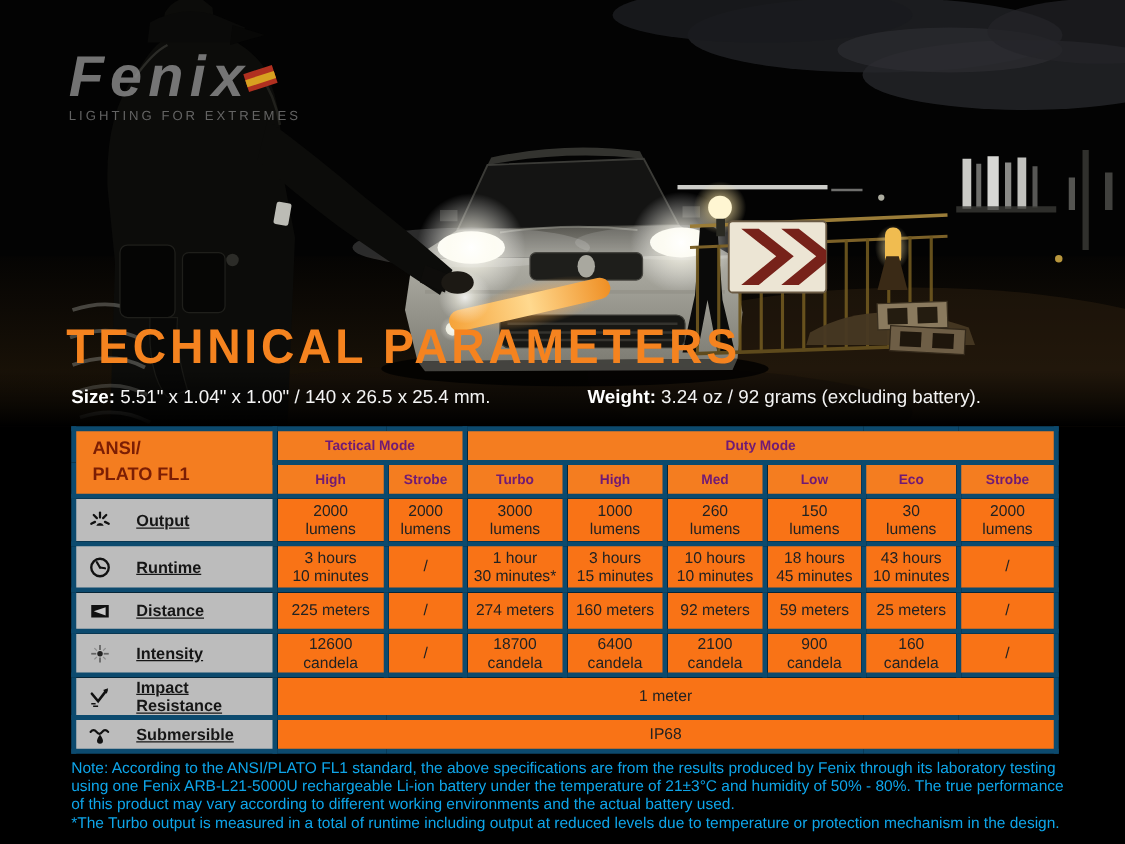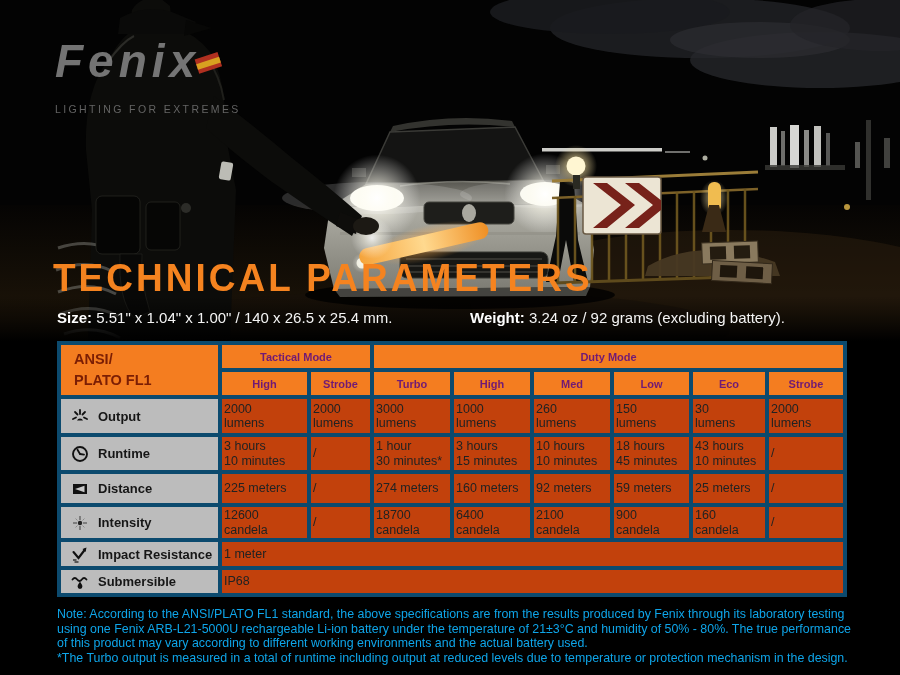--- a/index.html
+++ b/index.html
@@ -6,43 +6,43 @@
   .page{position:relative;width:900px;height:675px;background:#000;overflow:hidden;
         font-family:"Liberation Sans",sans-serif;}
 
   
   .photo{position:absolute;top:0;left:0;width:900px;height:341px;z-index:1;}
   .photo svg{display:block;}
 
   .logo{position:absolute;top:38px;left:55px;z-index:2;opacity:.8;}
   .logo-text{font-size:46px;font-weight:bold;font-style:italic;color:#909090;
              letter-spacing:5px;line-height:1;}
-  .logo-tagline{margin-top:19px;font-size:10.5px;letter-spacing:2.4px;color:#7a7a7a;}
+  .logo-tagline{margin-top:3px;font-size:10.5px;letter-spacing:2.4px;color:#7a7a7a;}
 
   .title{position:absolute;top:256px;left:53px;margin:0;z-index:3;
          font-size:37px;font-weight:bold;color:#f5831f;letter-spacing:3px;
          transform:scaleY(1.05);transform-origin:left top;white-space:nowrap;}
 
   .dims{position:absolute;top:309px;left:57px;width:830px;height:20px;z-index:3;
         color:#f4f4f4;font-size:15px;}
   .dims b{color:#fff;}
   .dim-weight{position:absolute;left:413px;top:0;}
 
   
   .specs{position:absolute;top:341px;left:57px;z-index:3;border-collapse:collapse;
          table-layout:fixed;}
   .specs th,.specs td{border:4px solid #0c4a6e;padding:0 2px;overflow:hidden;}
   .specs thead th{background:#f47d20;color:#701a75;font-size:11px;font-weight:bold;}
   .specs .corner{text-align:left;padding-left:13px;color:#7b1e04;font-size:14.5px;
                  line-height:1.45;}
   .specs tbody th{background:#bcbcbc;}
-  .rowlabel-inner{display:flex;align-items:center;gap:9px;padding-left:8px;
-                  font-weight:bold;font-size:13px;color:#161616;text-align:left;}
+  .rowlabel-inner{display:flex;align-items:center;gap:20px;padding-left:8px;
+                  font-weight:bold;font-size:13px;color:#161616;text-align:left;text-decoration:underline;}
   .rowlabel-inner .icn{flex:0 0 18px;height:18px;}
-  .specs td.val{background:#c2410c;font-size:12.5px;color:#222;
+  .specs td.val{background:#f97316;text-align:center;font-size:12.5px;color:#222;
                 white-space:pre-line;line-height:1.13;}
   tr.h27{height:27px;} tr.h28{height:28px;} tr.h33{height:33px;}
   tr.h35{height:35px;} tr.h37{height:37px;} tr.h38{height:38px;}
 
   
   .notes{position:absolute;top:607px;left:57px;width:794px;z-index:3;
          color:#0ea5e9;font-size:12.4px;line-height:1.18;}
   .notes p{margin:0;}
 </style>
 </head>

